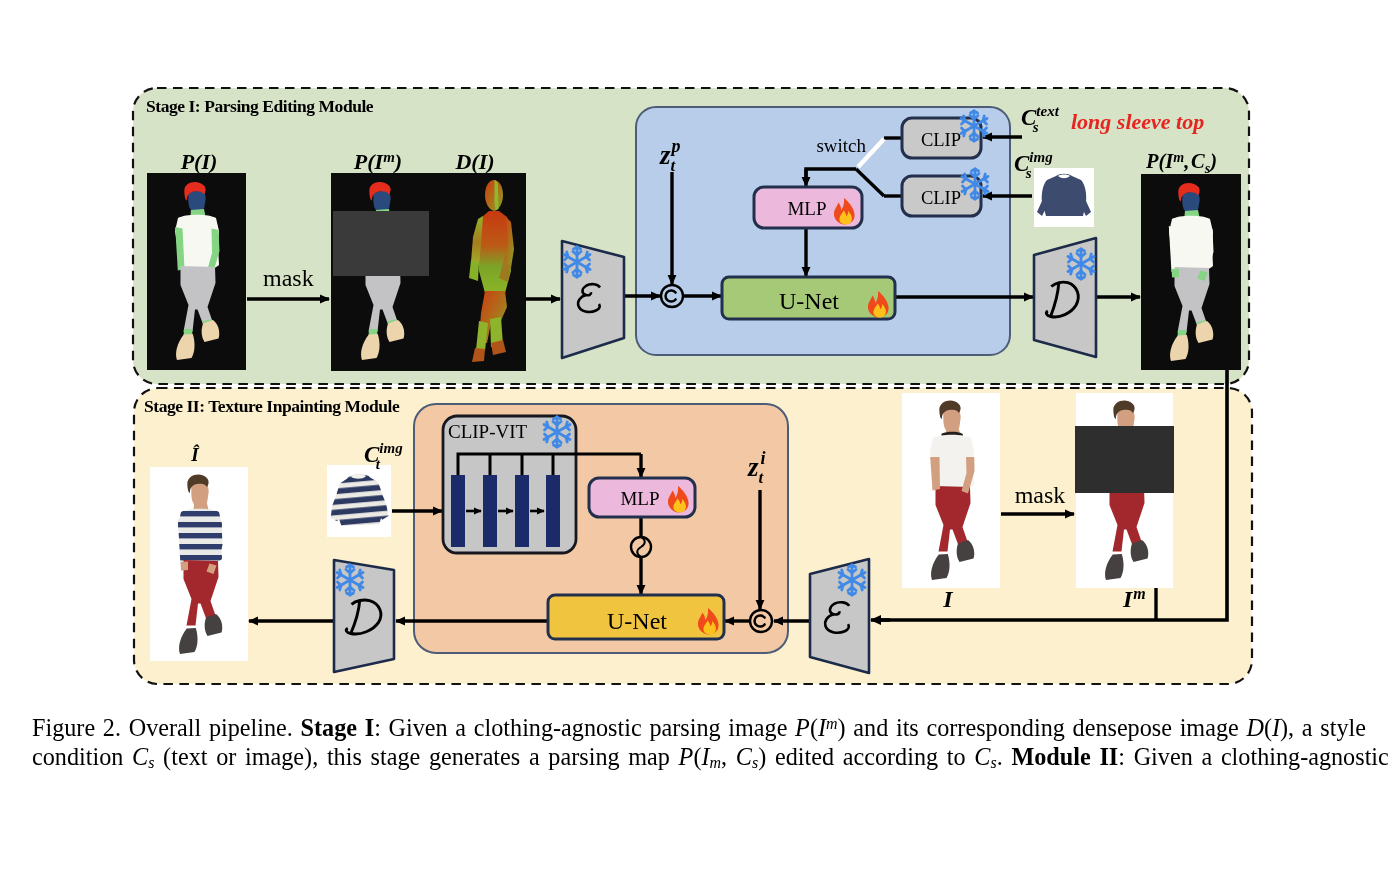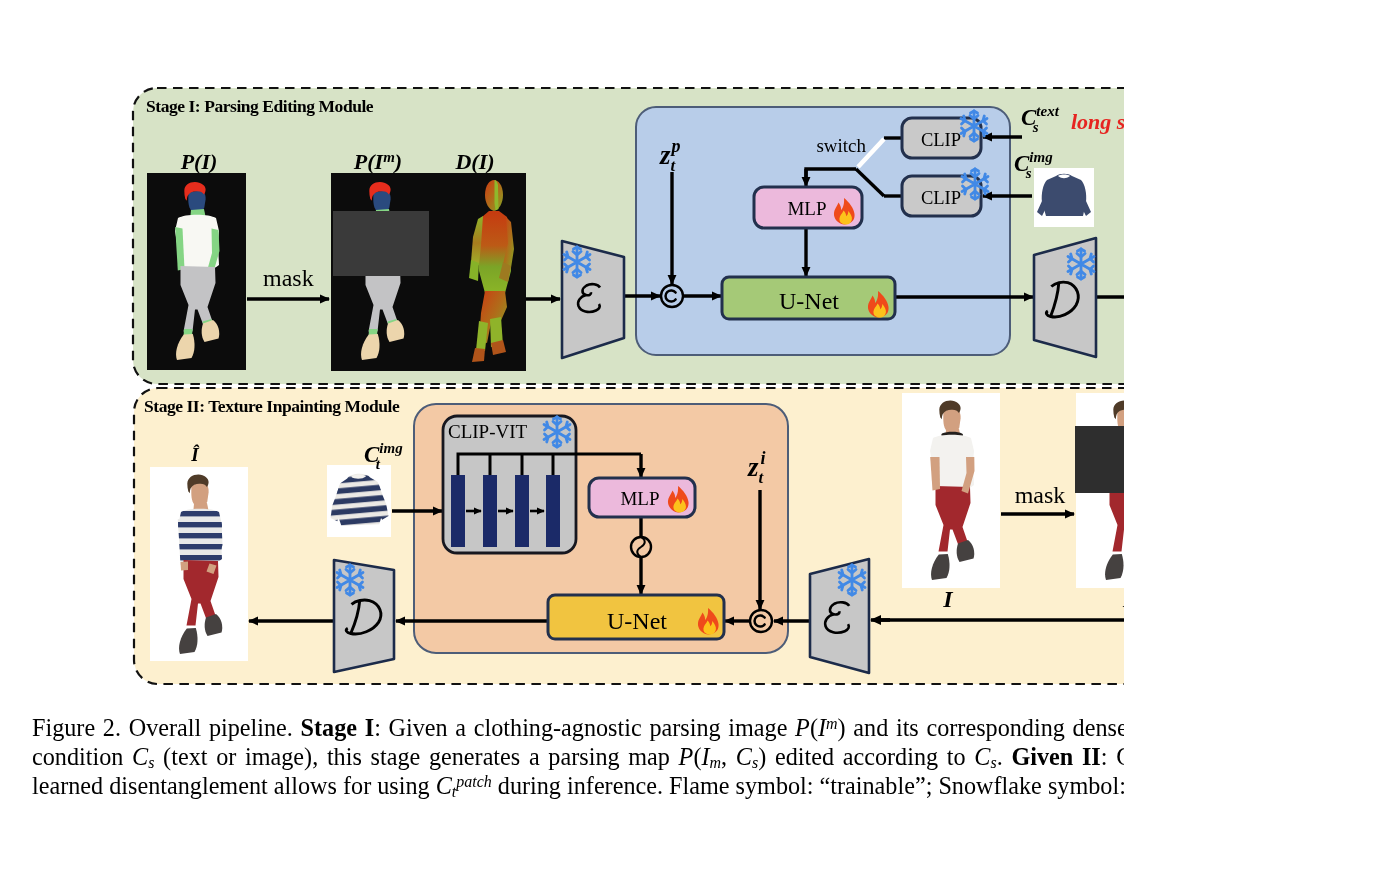--- a/index.html
+++ b/index.html
@@ -1,16 +1,16 @@
 <!DOCTYPE html>
 <html><head>
 <meta charset="utf-8">
 <style>
   html,body{margin:0;padding:0;background:#ffffff;}
-  #page{position:relative;width:1124px;height:884px;background:#ffffff;overflow:hidden;
+  #page{position:relative;width:1398px;height:884px;background:#ffffff;overflow:hidden;
         font-family:"Liberation Serif", serif;}
   #fig{position:absolute;left:0;top:0;}
   #caption{position:absolute;left:32px;top:714px;width:1337px;
            font-size:24.2px;color:#000;}
   .cline{white-space:nowrap;height:28.9px;line-height:28.9px;}
   sup,sub{font-size:66%;line-height:0;position:relative;vertical-align:baseline;}
   sup{top:-0.42em;} sub{top:0.22em;}
 </style>
 </head>
 <body>
@@ -339,16 +339,15 @@
   <text x="364" y="462" font-size="23">C<tspan font-size="15" dy="-9">img</tspan><tspan font-size="15" dy="16" dx="-27">t</tspan></text>
   <text x="948" y="607" font-size="24" text-anchor="middle">I</text>
   <text x="1123" y="607" font-size="24">I<tspan font-size="16" dy="-8" dx="1">m</tspan></text>
   <text x="195" y="461" font-size="19" text-anchor="middle">Î</text>
   <text x="1071" y="128.5" font-size="22" fill="#e62420">long sleeve top</text>
 </g>
 </svg>
 
 <div id="caption">
 <div class="cline" style="word-spacing:1.65px">Figure 2. Overall pipeline. <b>Stage I</b>: Given a clothing-agnostic parsing image <i>P</i>(<i>I<sup>m</sup></i>) and its corresponding densepose image <i>D</i>(<i>I</i>), a style</div>
-<div class="cline" style="word-spacing:2.65px">condition <i>C<sub>s</sub></i> (text or image), this stage generates a parsing map <i>P</i>(<i>I<sub>m</sub></i>, <i>C<sub>s</sub></i>) edited according to <i>C<sub>s</sub></i>. <b>Given II</b>: Given a clothing-agnostic</div>
-<div class="cline">learned disentanglement allows for using <i>C<sub>t</sub><sup>patch</sup></i> during inference. Flame symbol: “trainable”; Snowflake symbol: “freeze”.</div>
+<div class="cline" style="word-spacing:2.65px">condition <i>C<sub>s</sub></i> (text or image), this stage generates a parsing map <i>P</i>(<i>I<sub>m</sub></i>, <i>C<sub>s</sub></i>) edited according to <i>C<sub>s</sub></i>. <b>Module II</b>: Given a clothing-agnostic</div>
 </div>
 </div>
 
 </body></html>

